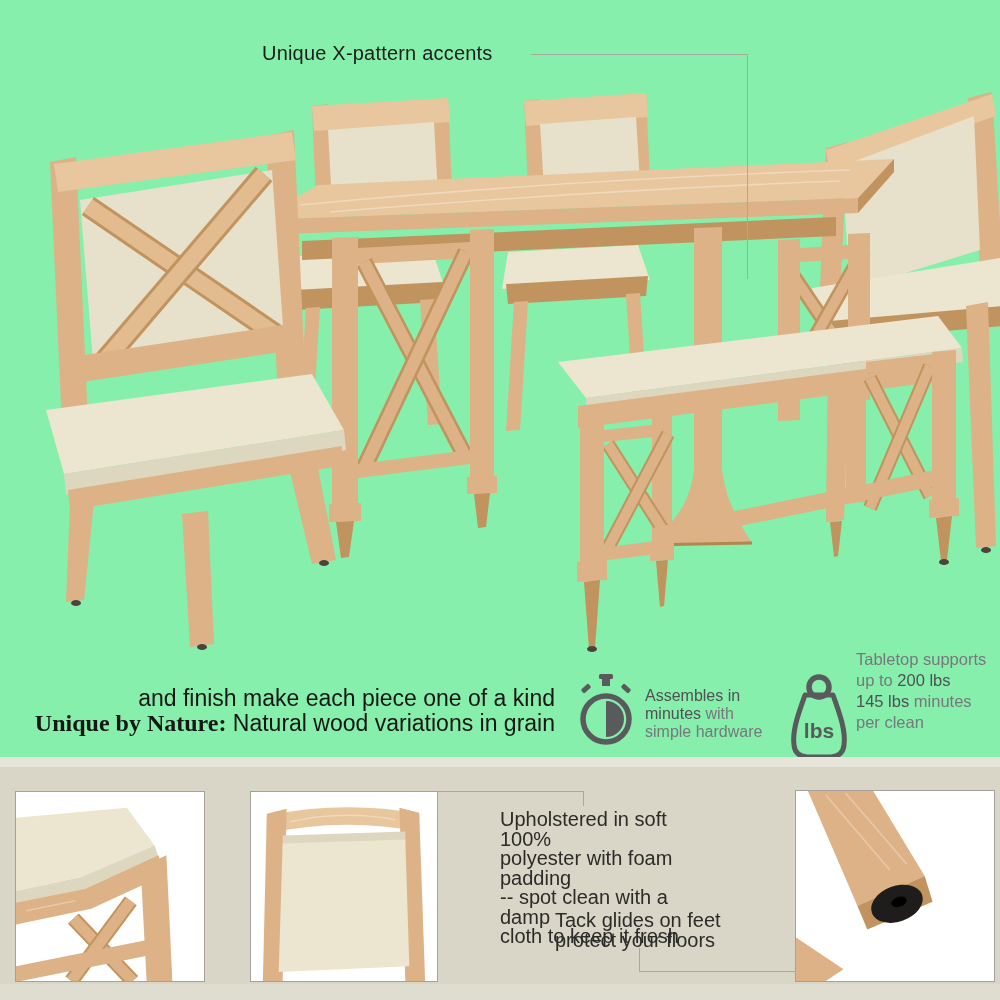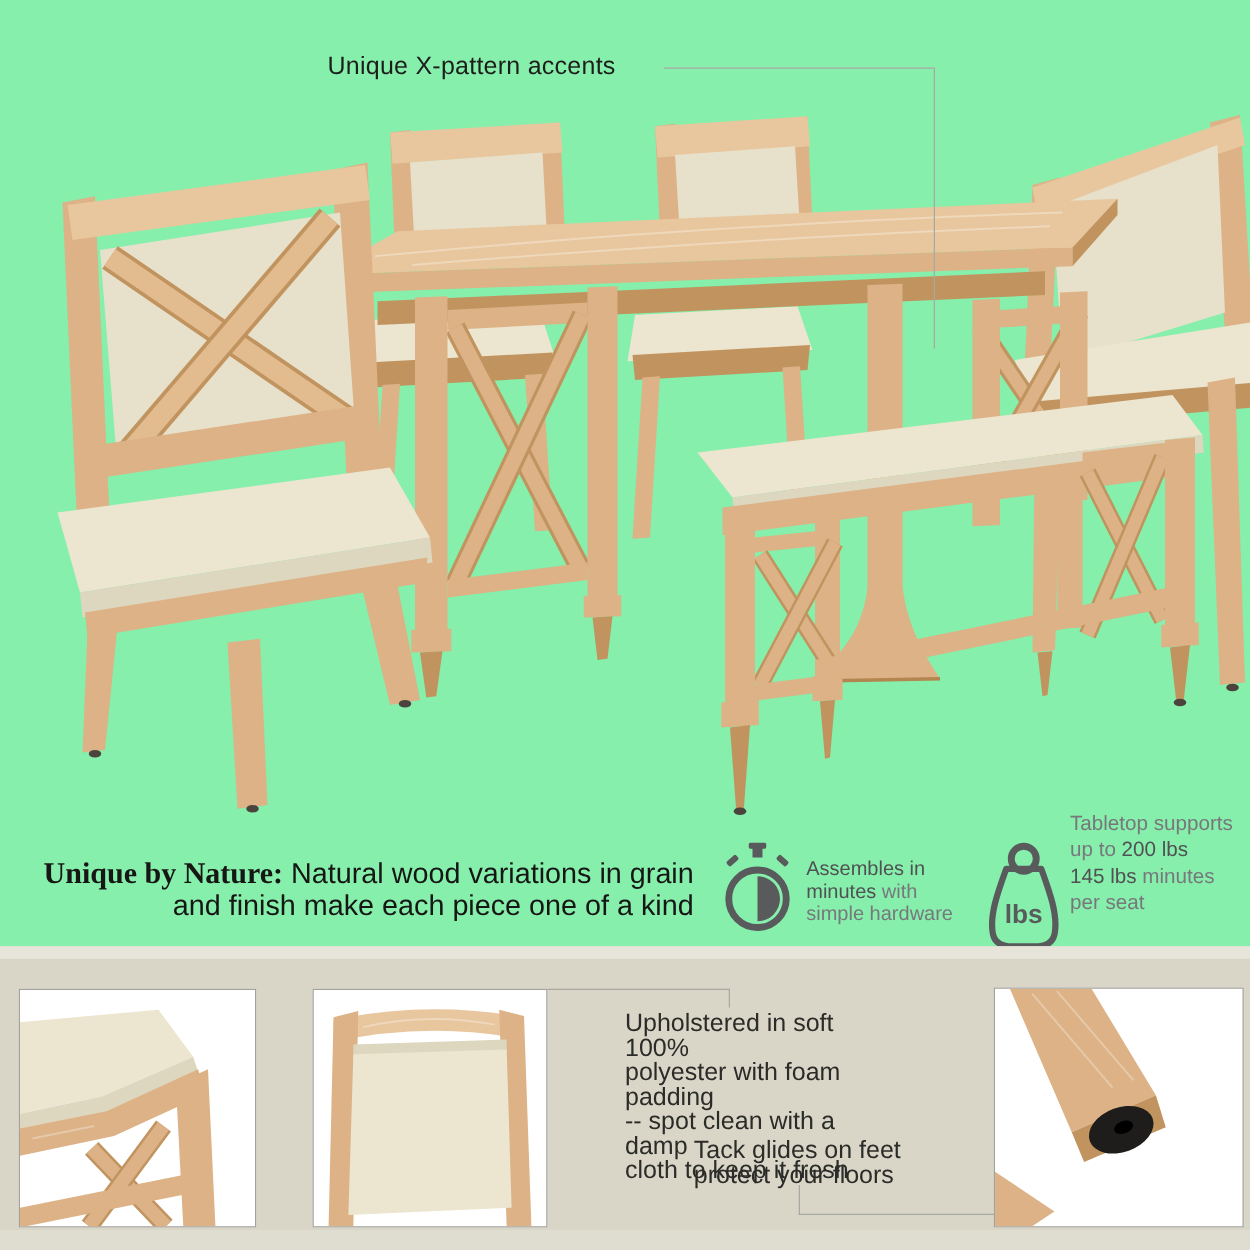--- a/index.html
+++ b/index.html
@@ -187,22 +187,22 @@
       <ellipse cx="592" cy="649" rx="5" ry="3" fill="#4a443c"></ellipse>
       <ellipse cx="944" cy="562" rx="5" ry="3" fill="#4a443c"></ellipse>
     </g>
   </svg>
 
   <div class="abs callout-label">Unique X-pattern accents</div>
   <div class="abs callout-h"></div>
   <div class="abs callout-v"></div>
 
   <div class="abs tagline">
+    <div>and finish make each piece one of a kind</div>
     <div><span class="serif">Unique by Nature:</span><span> Natural wood variations in grain</span></div>
-    <div>and finish make each piece one of a kind</div>
   </div>
 
   <svg class="abs icon-box" style="left:578px;top:674px;width:56px;height:74px;" viewBox="0 0 56 74" aria-hidden="true">
     <rect class="icon-fill" x="21" y="0" width="14" height="5" rx="1.5"></rect>
     <rect class="icon-fill" x="24" y="4" width="8" height="8"></rect>
     <rect class="icon-fill" x="3" y="12" width="10" height="5" rx="1.5" transform="rotate(-42 8 14.5)"></rect>
     <rect class="icon-fill" x="43" y="12" width="10" height="5" rx="1.5" transform="rotate(42 48 14.5)"></rect>
     <circle class="icon-stroke" cx="28" cy="45" r="23" stroke-width="5.5"></circle>
     <path class="icon-fill" d="M28 27 A18 18 0 0 1 28 63 Z"></path>
   </svg>
@@ -214,21 +214,21 @@
 
   <svg class="abs icon-box" style="left:790px;top:672px;width:58px;height:88px;" viewBox="0 0 58 88" aria-hidden="true">
     <circle class="icon-stroke" cx="29" cy="15" r="10" stroke-width="5.5"></circle>
     <path d="M15,23 L43,23 C49,40 56,58 54,73 Q53,84 41,85 L17,85 Q5,84 4,73 C2,58 9,40 15,23 Z" fill="#ffffff" class="icon-stroke" stroke-width="5" stroke-linejoin="round"></path>
     <text x="29" y="66" text-anchor="middle" font-family="Liberation Sans, sans-serif" font-weight="bold" font-size="21" class="icon-fill">lbs</text>
   </svg>
   <div class="abs feature-text ft-capacity">
     <div>Tabletop supports</div>
     <div><span>up to </span><b>200 lbs</b></div>
     <div><b>145 lbs</b><span> minutes</span></div>
-    <div>per seat</div>
+    <div>per clean</div>
   </div>
 
   <div class="abs strip">
     <div class="band-top"></div>
     <div class="band-bottom"></div>
   </div>
 
   <div class="abs panel panel1">
     <svg viewBox="0 0 190 191" aria-hidden="true">
       <polygon class="f-cream" points="0,26 112,16 140,54 66,86 0,100"></polygon>

